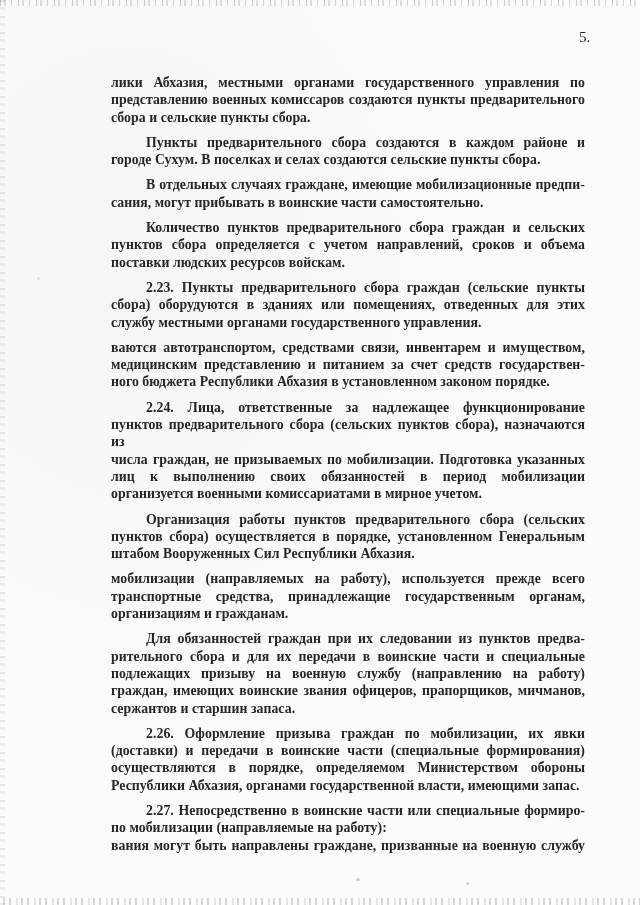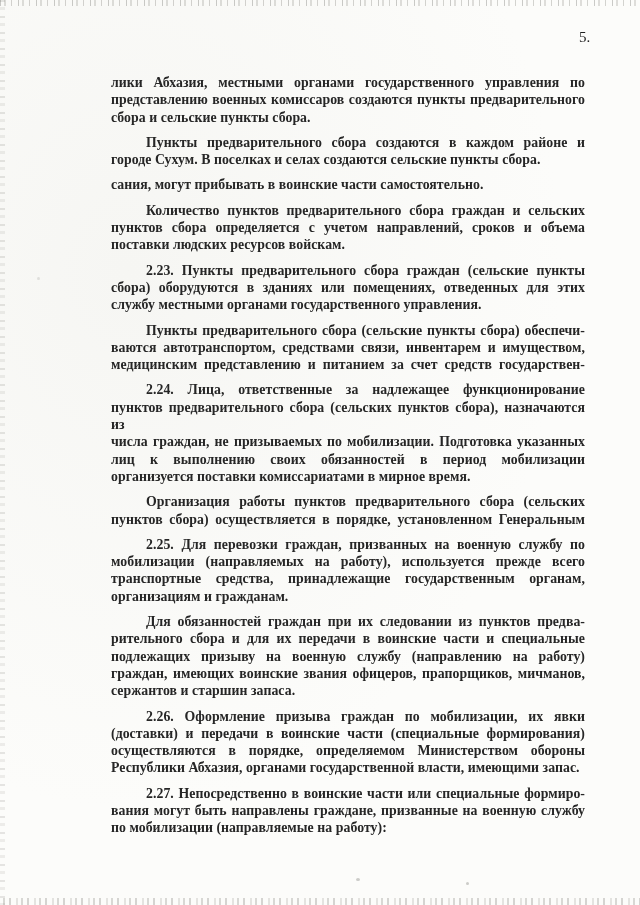--- a/index.html
+++ b/index.html
@@ -76,71 +76,72 @@
       <div class="paragraph">
         <div class="line">лики Абхазия, местными органами государственного управления по</div>
         <div class="line">представлению военных комиссаров создаются пункты предварительного</div>
         <div class="line last">сбора и сельские пункты сбора.</div>
       </div>
       <div class="paragraph">
         <div class="line indent">Пункты предварительного сбора создаются в каждом районе и</div>
         <div class="line last">городе Сухум. В поселках и селах создаются сельские пункты сбора.</div>
       </div>
       <div class="paragraph">
+        <div class="line indent">В отдельных случаях граждане, имеющие мобилизационные предпи-</div>
         <div class="line last">сания, могут прибывать в воинские части самостоятельно.</div>
       </div>
       <div class="paragraph">
         <div class="line indent">Количество пунктов предварительного сбора граждан и сельских</div>
         <div class="line">пунктов сбора определяется с учетом направлений, сроков и объема</div>
         <div class="line last">поставки людских ресурсов войскам.</div>
       </div>
       <div class="paragraph">
         <div class="line indent">2.23. Пункты предварительного сбора граждан (сельские пункты</div>
         <div class="line">сбора) оборудуются в зданиях или помещениях, отведенных для этих</div>
         <div class="line last">службу местными органами государственного управления.</div>
       </div>
       <div class="paragraph">
-        <div class="line indent">Пункты предварительного сбора (сельские пункты сбора) обеспечи-</div>
         <div class="line">ваются автотранспортом, средствами связи, инвентарем и имуществом,</div>
         <div class="line">медицинским представлению и питанием за счет средств государствен-</div>
+        <div class="line last">ного бюджета Республики Абхазия в установленном законом порядке.</div>
       </div>
       <div class="paragraph">
         <div class="line indent">2.24. Лица, ответственные за надлежащее функционирование</div>
         <div class="line">пунктов предварительного сбора (сельских пунктов сбора), назначаются из</div>
         <div class="line">числа граждан, не призываемых по мобилизации. Подготовка указанных</div>
         <div class="line">лиц к выполнению своих обязанностей в период мобилизации</div>
-        <div class="line last">организуется поставки комиссариатами в мирное время.</div>
+        <div class="line last">организуется военными комиссариатами в мирное учетом.</div>
       </div>
       <div class="paragraph">
         <div class="line indent">Организация работы пунктов предварительного сбора (сельских</div>
         <div class="line">пунктов сбора) осуществляется в порядке, установленном Генеральным</div>
+        <div class="line last">штабом Вооруженных Сил Республики Абхазия.</div>
       </div>
       <div class="paragraph">
-        <div class="line indent">2.25. Для перевозки граждан, призванных на военную службу по</div>
         <div class="line">мобилизации (направляемых на работу), используется прежде всего</div>
         <div class="line">транспортные средства, принадлежащие государственным органам,</div>
         <div class="line last">организациям и гражданам.</div>
       </div>
       <div class="paragraph">
         <div class="line indent">Для обязанностей граждан при их следовании из пунктов предва-</div>
         <div class="line">рительного сбора и для их передачи в воинские части и специальные</div>
         <div class="line">подлежащих призыву на военную службу (направлению на работу)</div>
         <div class="line">граждан, имеющих воинские звания офицеров, прапорщиков, мичманов,</div>
         <div class="line last">сержантов и старшин запаса.</div>
       </div>
       <div class="paragraph">
         <div class="line indent">2.26. Оформление призыва граждан по мобилизации, их явки</div>
         <div class="line">(доставки) и передачи в воинские части (специальные формирования)</div>
         <div class="line">осуществляются в порядке, определяемом Министерством обороны</div>
         <div class="line last">Республики Абхазия, органами государственной власти, имеющими запас.</div>
       </div>
       <div class="paragraph">
         <div class="line indent">2.27. Непосредственно в воинские части или специальные формиро-</div>
+        <div class="line last">по мобилизации (направляемые на работу):</div>
         <div class="line">вания могут быть направлены граждане, призванные на военную службу</div>
-        <div class="line last">по мобилизации (направляемые на работу):</div>
       </div>
     </div>
   <div class="edge-top"></div>
   <div class="edge-left"></div>
   <div class="edge-bottom"></div>
   <div class="speck speck1"></div>
   <div class="speck speck2"></div>
   <div class="speck speck3"></div>
 </div>
 

